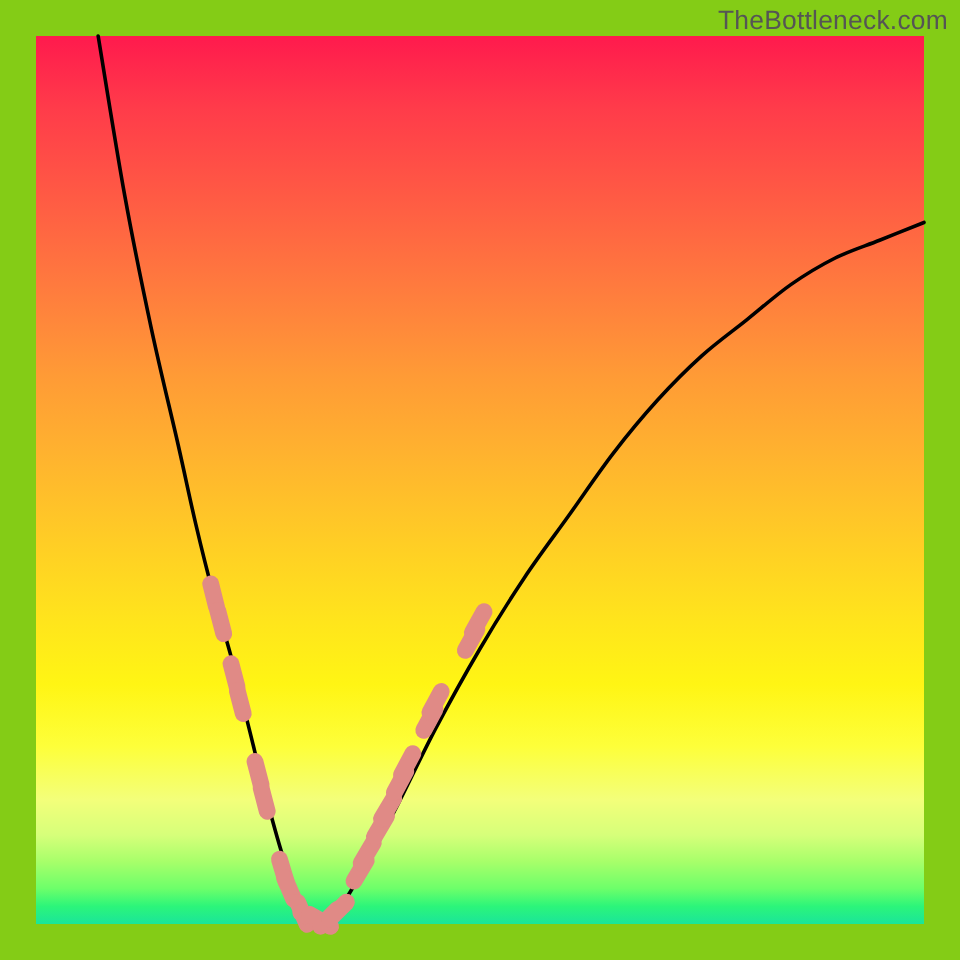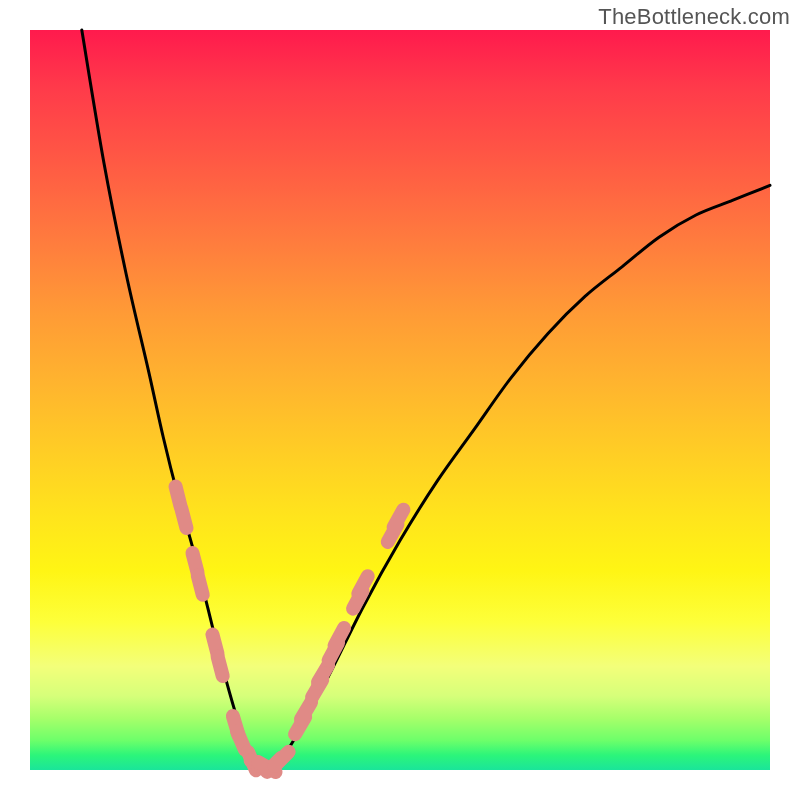--- a/index.html
+++ b/index.html
@@ -8,21 +8,21 @@
     width: 800px;
     height: 800px;
     overflow: hidden;
     background: #000;
     font-family: Arial, Helvetica, sans-serif;
   }
   .frame {
     position: relative;
     width: 800px;
     height: 800px;
-    background: #ffffff;
+    background: #84cc16;
   }
   .plot-area {
     position: absolute;
     left: 30px;
     top: 30px;
     width: 740px;
     height: 740px;
     
     background: linear-gradient(
       to bottom,

